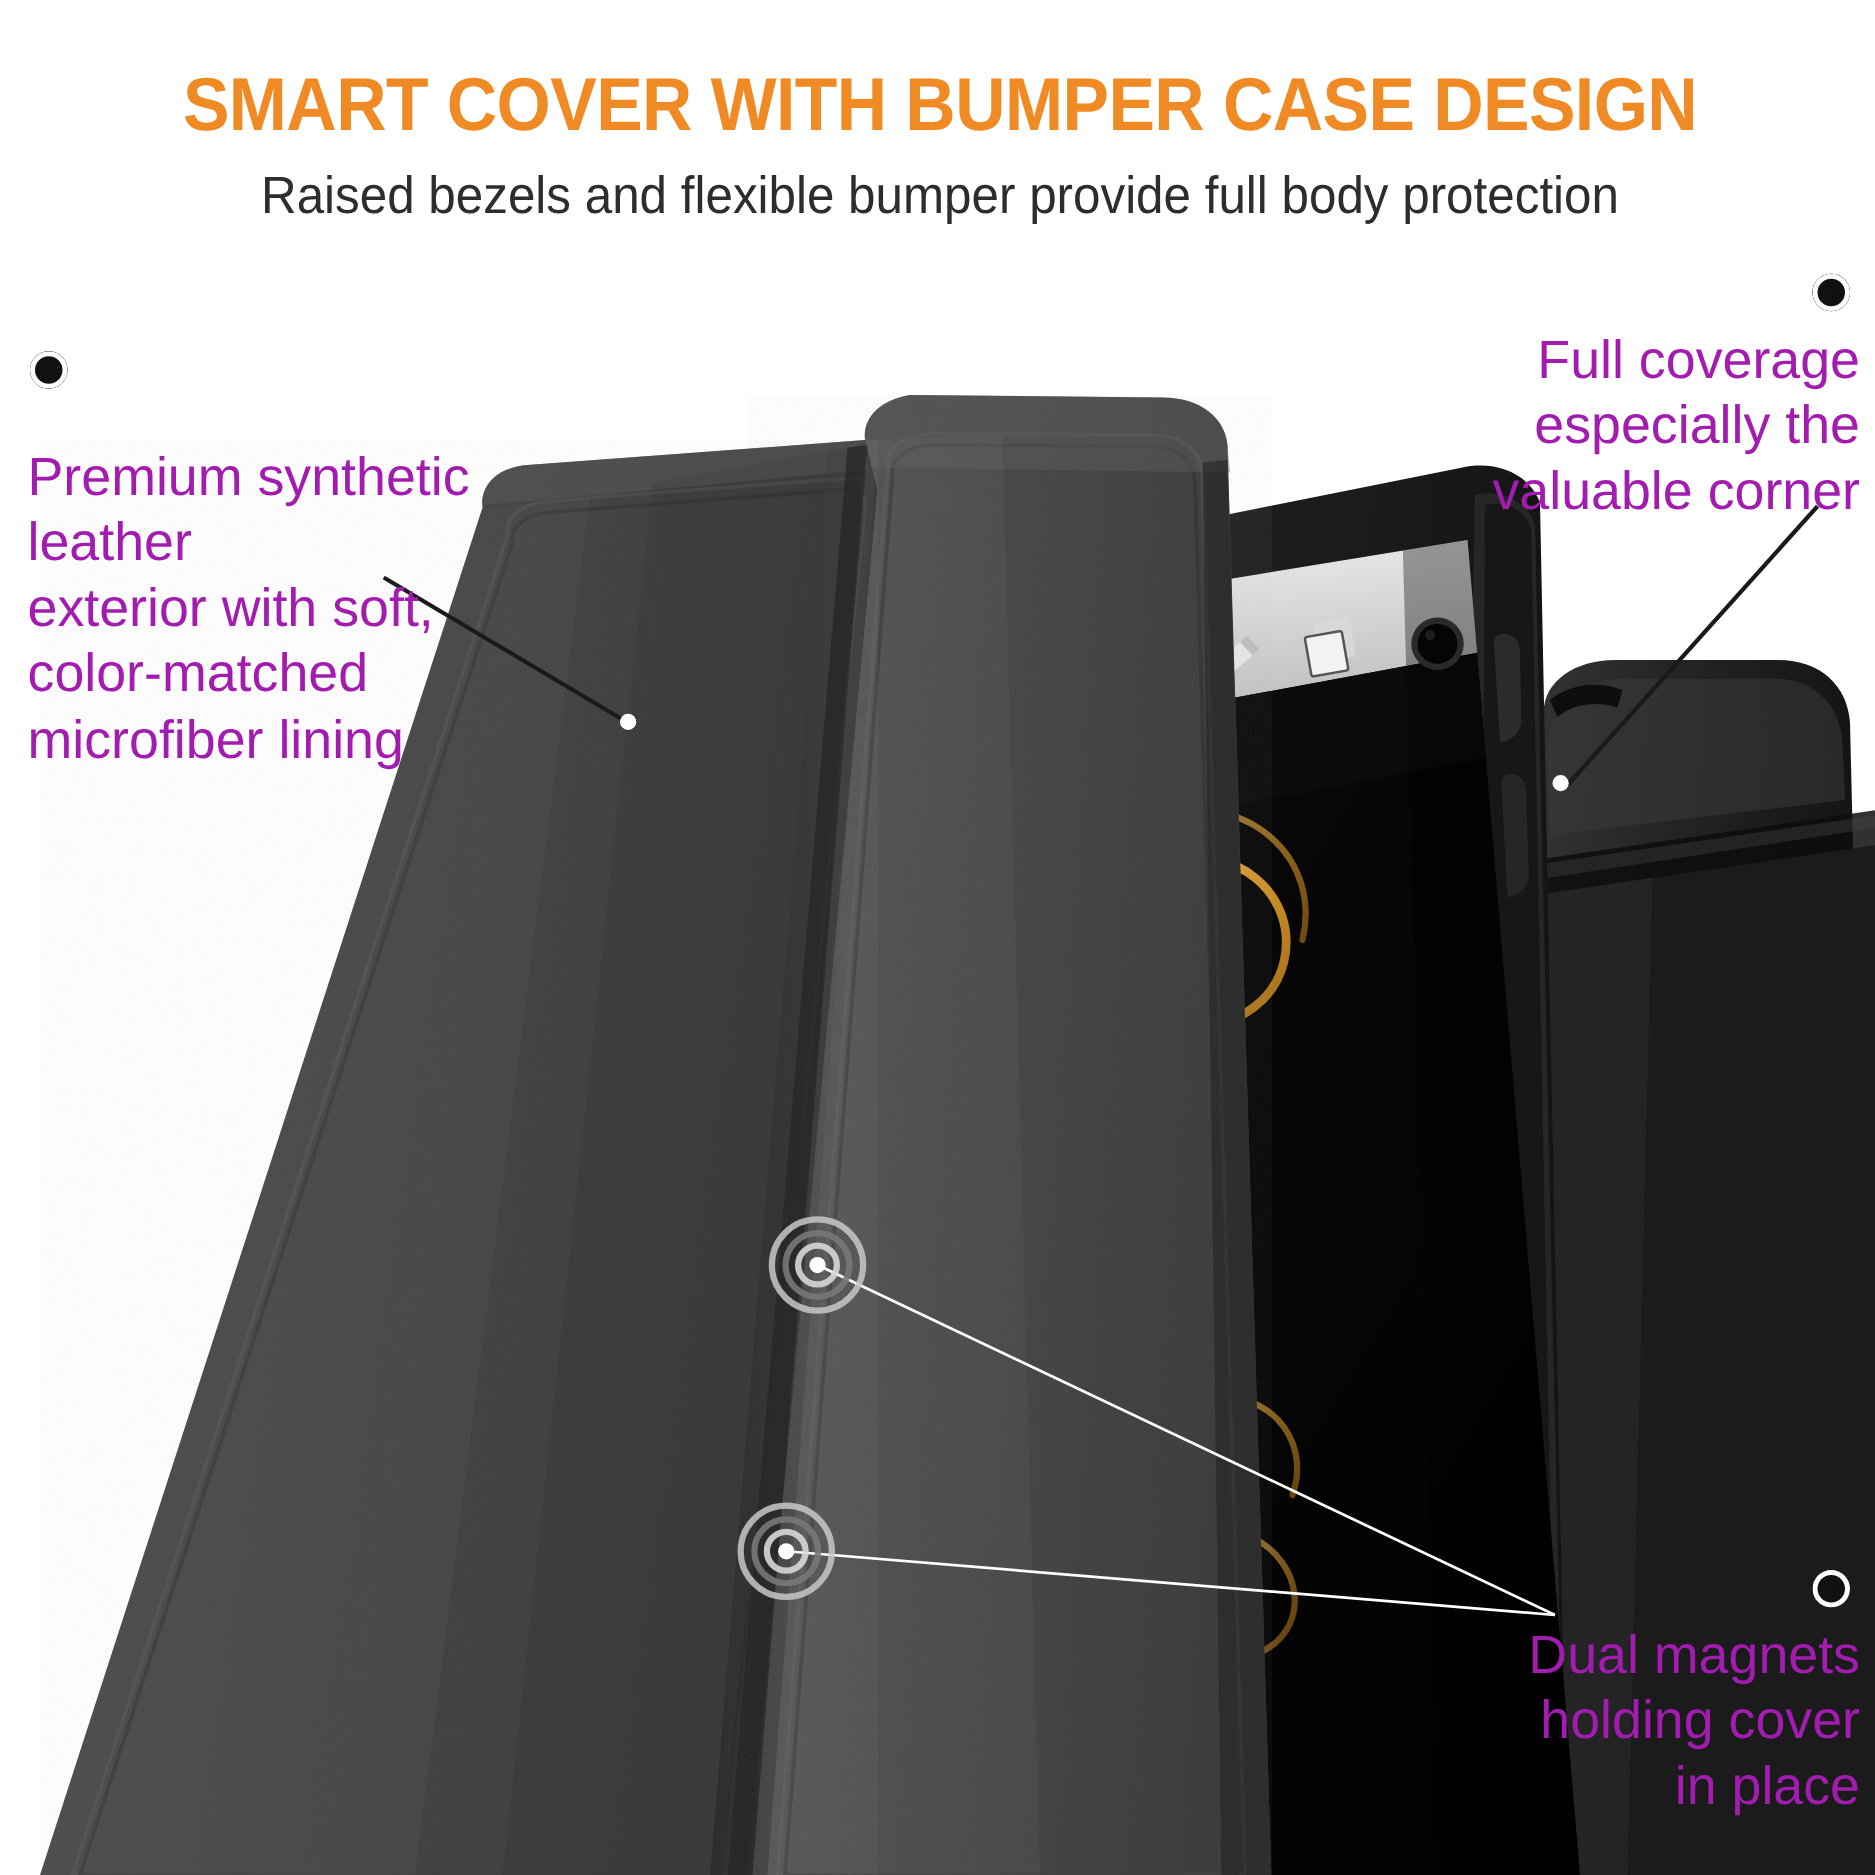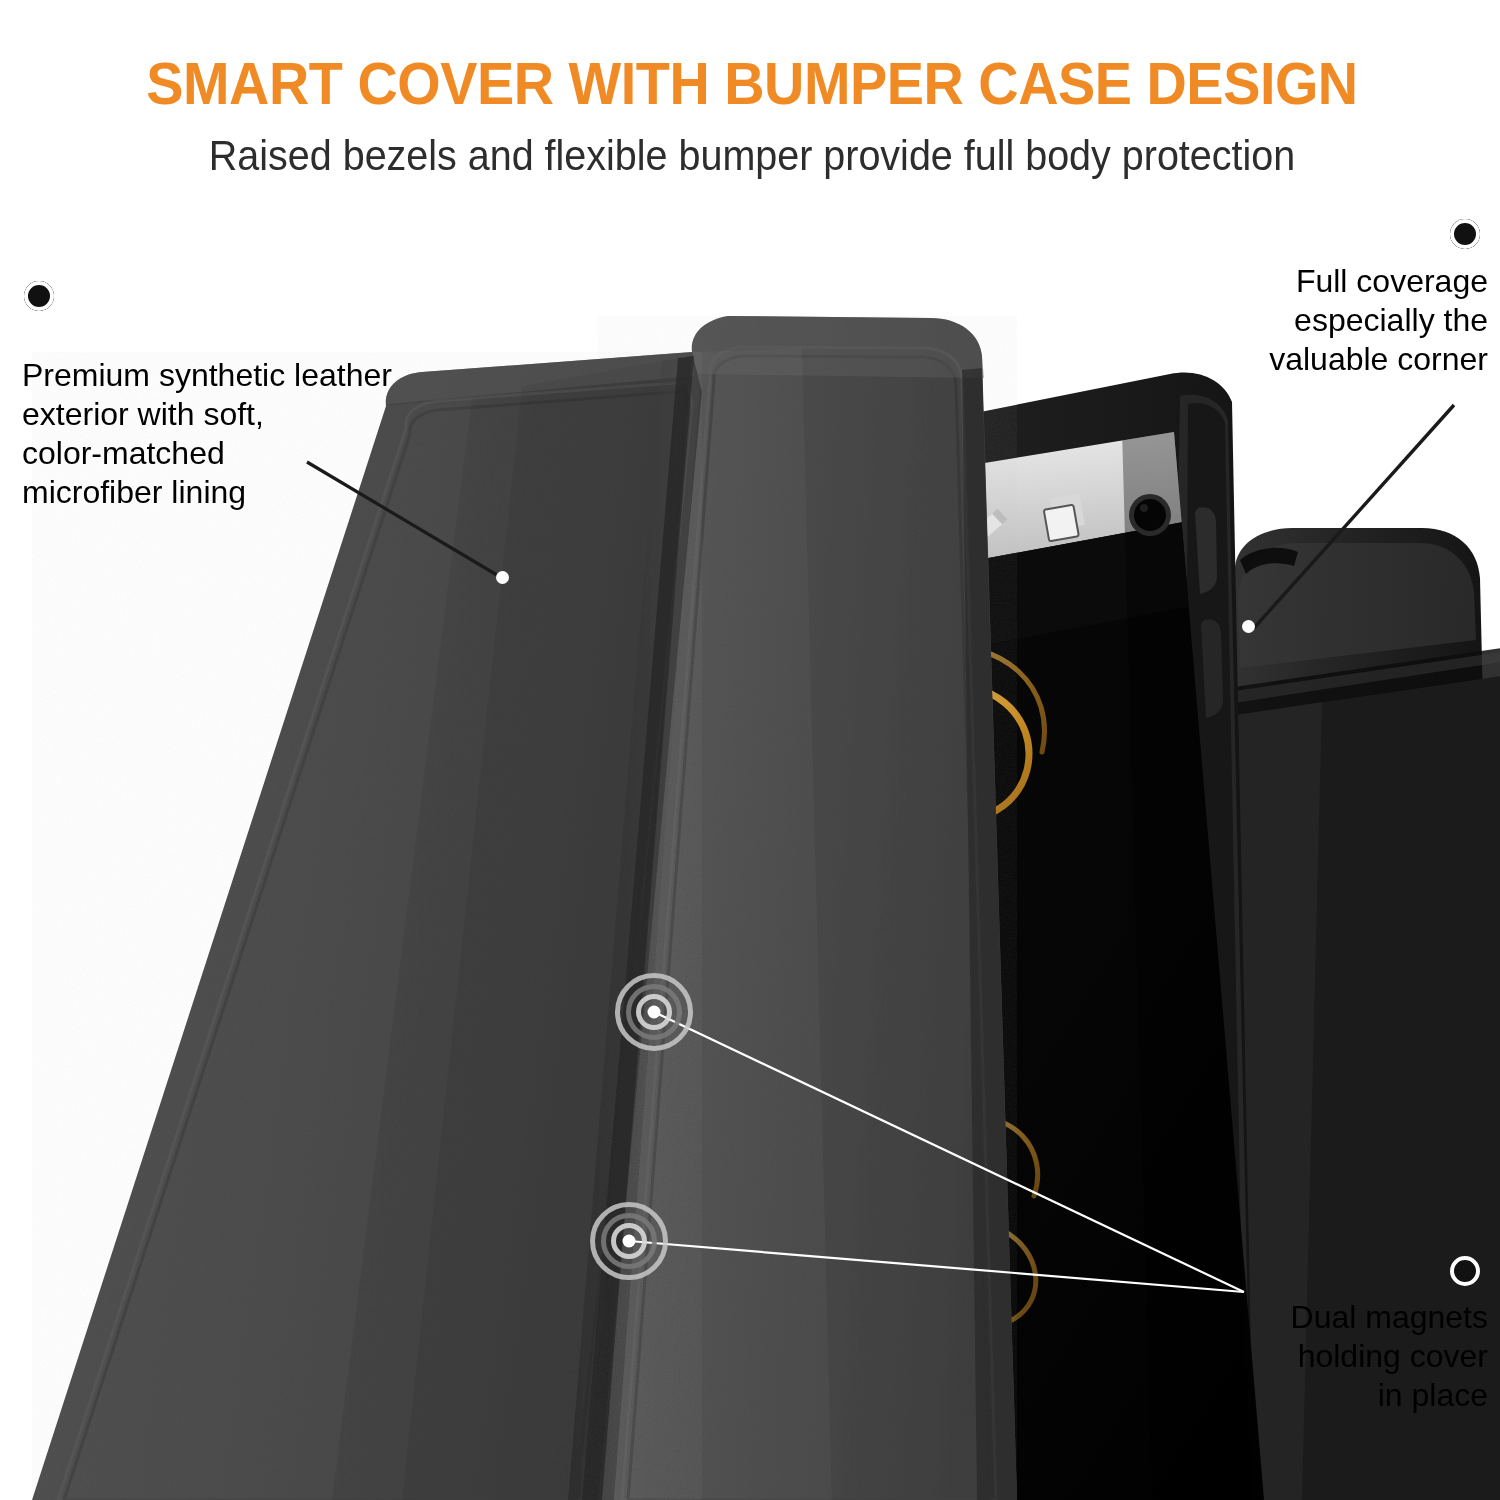--- a/index.html
+++ b/index.html
@@ -63,23 +63,23 @@
     background: #111111;
     box-shadow: inset 0 0 0 4px #ffffff, inset 0 0 0 8px #111111;
     box-sizing: border-box;
   }
 
   
   .callout {
     position: absolute;
     font-family: "Liberation Sans Narrow", "Liberation Sans", sans-serif;
     font-weight: 400;
-    font-size: 32px;
+    font-size: 43px;
     line-height: 1.22;
-    color: #000000;
+    color: #a21caf;
     white-space: pre-line;
   }
   .callout.left   { text-align: left; }
   .callout.right  { text-align: right; }
 
   
   #art {
     position: absolute;
     left: 0; top: 0;
     width: 1500px;

